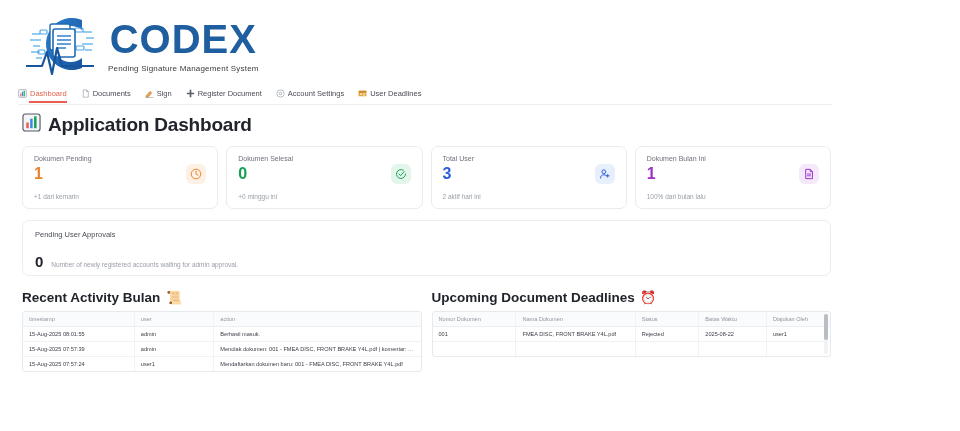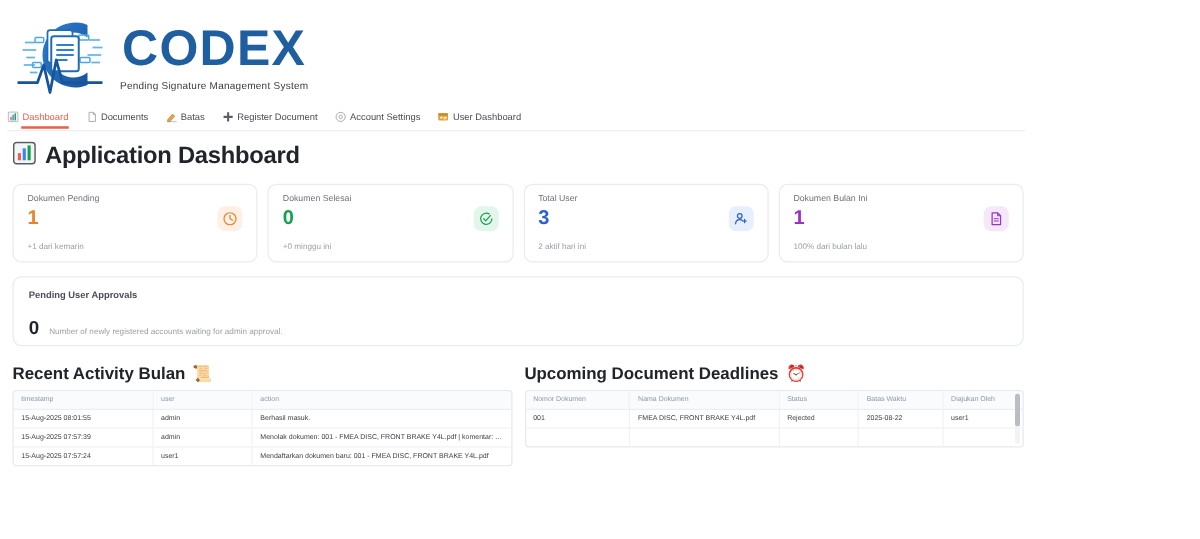--- a/index.html
+++ b/index.html
@@ -3,21 +3,21 @@
 <meta charset="utf-8">
 <style>
   * { box-sizing: border-box; margin: 0; padding: 0; }
   html, body {
     width: 960px; height: 431px;
     background: #ffffff;
     font-family: "Liberation Sans", sans-serif;
     color: #262730;
     overflow: hidden;
   }
-  .page { width: 828px; height: 431px; position: relative; }
+  .page { width: 828px; height: 431px; position: relative; margin-left: 12px; }
 
   
   .header { display: flex; align-items: center; padding: 6px 0 0 8px; height: 86px; }
   .logo-mark { width: 84px; height: 80px; position: relative; flex: 0 0 84px; }
   .logo-svg { display: block; }
   .brand { margin-left: 4px; display: flex; flex-direction: column; align-items: center; }
   .brand-title {
     font-size: 40px; font-weight: bold; letter-spacing: 1px;
     color: #1f5fa0; line-height: 1;
   }
@@ -64,21 +64,21 @@
   .v-orange { color: #e8832b; } .bg-orange { background: #fdf0e4; }
   .v-green  { color: #12a150; } .bg-green  { background: #e4f6ec; }
   .v-blue   { color: #2a5fd8; } .bg-blue   { background: #e7eefc; }
   .v-purple { color: #9b30c8; } .bg-purple { background: #f5e8fb; }
 
   
   .panel {
     margin: 11px 9px 0 10px; background: #fff; border: 1px solid #e9ecef;
     border-radius: 7px; height: 56px; padding: 9px 12px;
   }
-  .panel-title { font-size: 7.5px; font-weight: bold; color: #4a4e57; }
+  .panel-title { font-size: 7.5px; font-weight: normal; color: #4a4e57; }
   .panel-body { display: flex; align-items: baseline; gap: 8px; margin-top: 14px; }
   .panel-number { font-size: 15px; font-weight: bold; color: #22242c; }
   .panel-desc { font-size: 6.5px; color: #9aa0a8; }
 
   
   .bottom { display: flex; gap: 10px; padding: 14px 9px 0 10px; }
   .col { flex: 1 1 0; min-width: 0; }
   .sec-head { display: flex; align-items: center; gap: 6px; margin-bottom: 6px; }
   .sec-title { font-size: 13.5px; font-weight: bold; color: #22242c; }
   .sec-emoji { font-size: 13px; line-height: 1; }
@@ -181,21 +181,21 @@
       <span class="nav-label">Documents</span>
     </div>
 
     <div class="nav-item">
       <span class="nav-ico">
         <svg width="9" height="9" viewBox="0 0 16 16">
           <path d="M2 12 l7 -8 l3 3 l-7 8 h-3 z" fill="#e8a24c" stroke="#b87a28" stroke-width=".9"></path>
           <path d="M1 15 h14" stroke="#8f96a0" stroke-width="1"></path>
         </svg>
       </span>
-      <span class="nav-label">Batas</span>
+      <span class="nav-label">Sign</span>
     </div>
 
     <div class="nav-item">
       <span class="nav-ico">
         <svg width="9" height="9" viewBox="0 0 16 16">
           <path d="M6.5 1.5 h3 v5 h5 v3 h-5 v5 h-3 v-5 h-5 v-3 h5 z" fill="#5a6069"></path>
         </svg>
       </span>
       <span class="nav-label">Register Document</span>
     </div>
@@ -213,21 +213,21 @@
     <div class="nav-item">
       <span class="nav-ico">
         <svg width="9" height="9" viewBox="0 0 16 16">
           <rect x="1" y="3" width="14" height="10" rx="1.5" fill="#e0a33c"></rect>
           <rect x="1" y="3" width="14" height="3" rx="1.5" fill="#c98a26"></rect>
           <circle cx="5.5" cy="9" r="1.6" fill="#fff"></circle>
           <rect x="8.5" y="8" width="5" height="1.2" fill="#fff"></rect>
           <rect x="8.5" y="10.2" width="4" height="1.2" fill="#fff"></rect>
         </svg>
       </span>
-      <span class="nav-label">User Dashboard</span>
+      <span class="nav-label">User Deadlines</span>
     </div>
   </div>
   <div class="nav-rule"></div>
 
   <div class="page-title-row">
     <span>
       <svg width="19" height="19" viewBox="0 0 20 20">
         <rect x="1" y="1" width="18" height="18" rx="2.5" fill="#f2f4f6" stroke="#555b64" stroke-width="1.2"></rect>
         <rect x="4.5" y="10" width="2.6" height="6" fill="#e8604c"></rect>
         <rect x="8.6" y="6" width="2.6" height="10" fill="#3a86e8"></rect>

